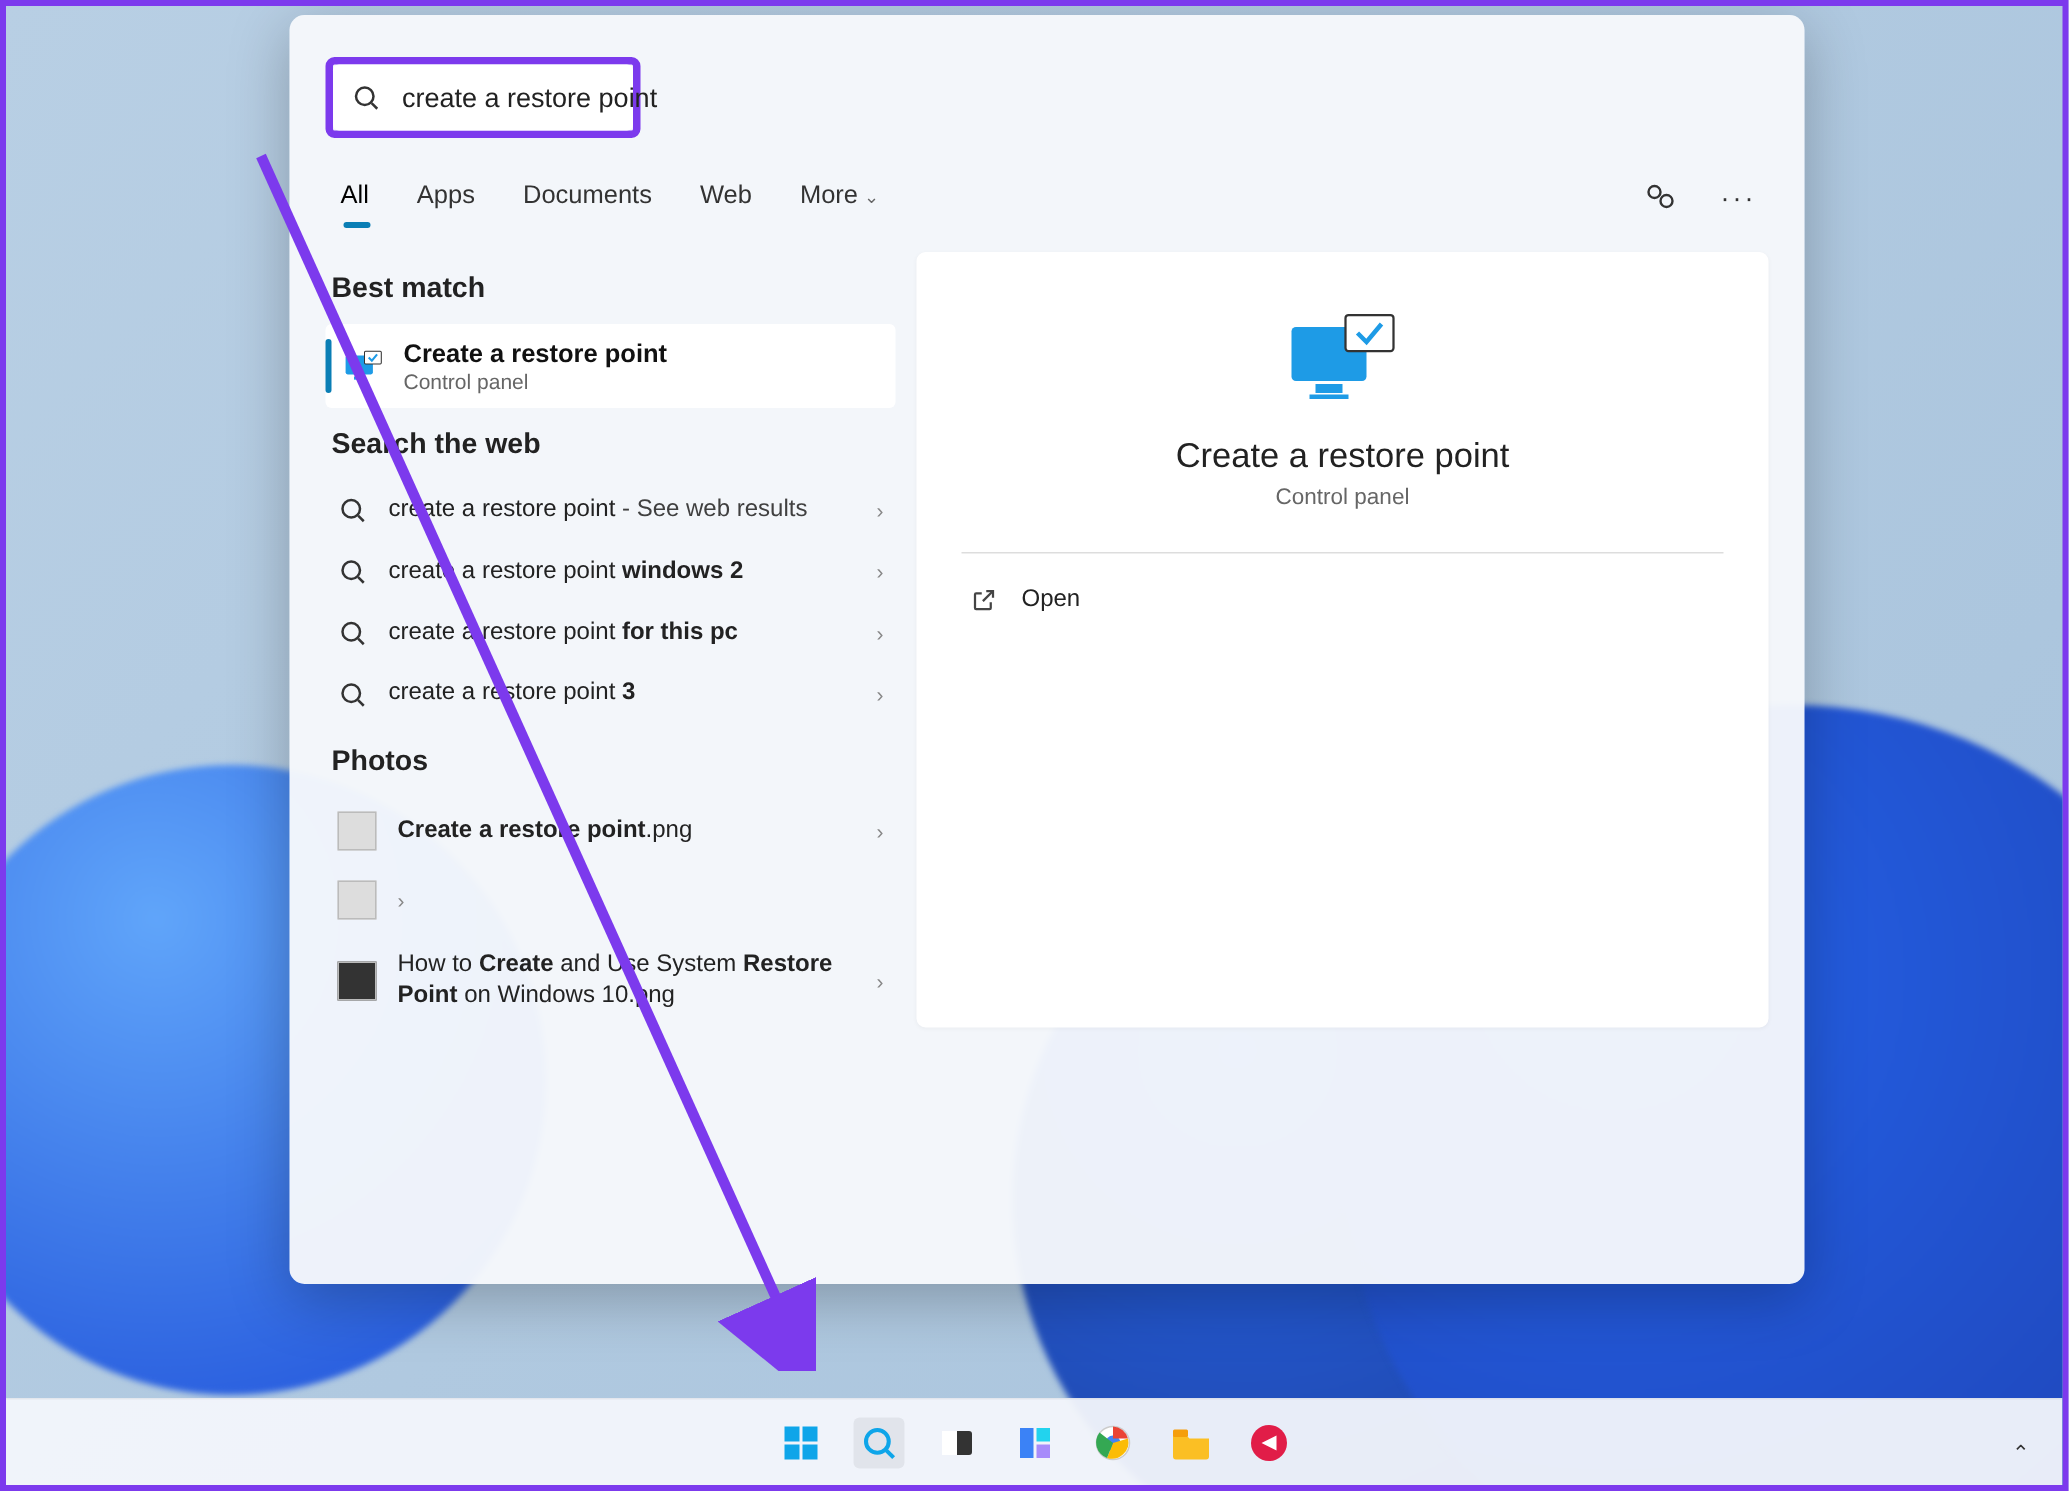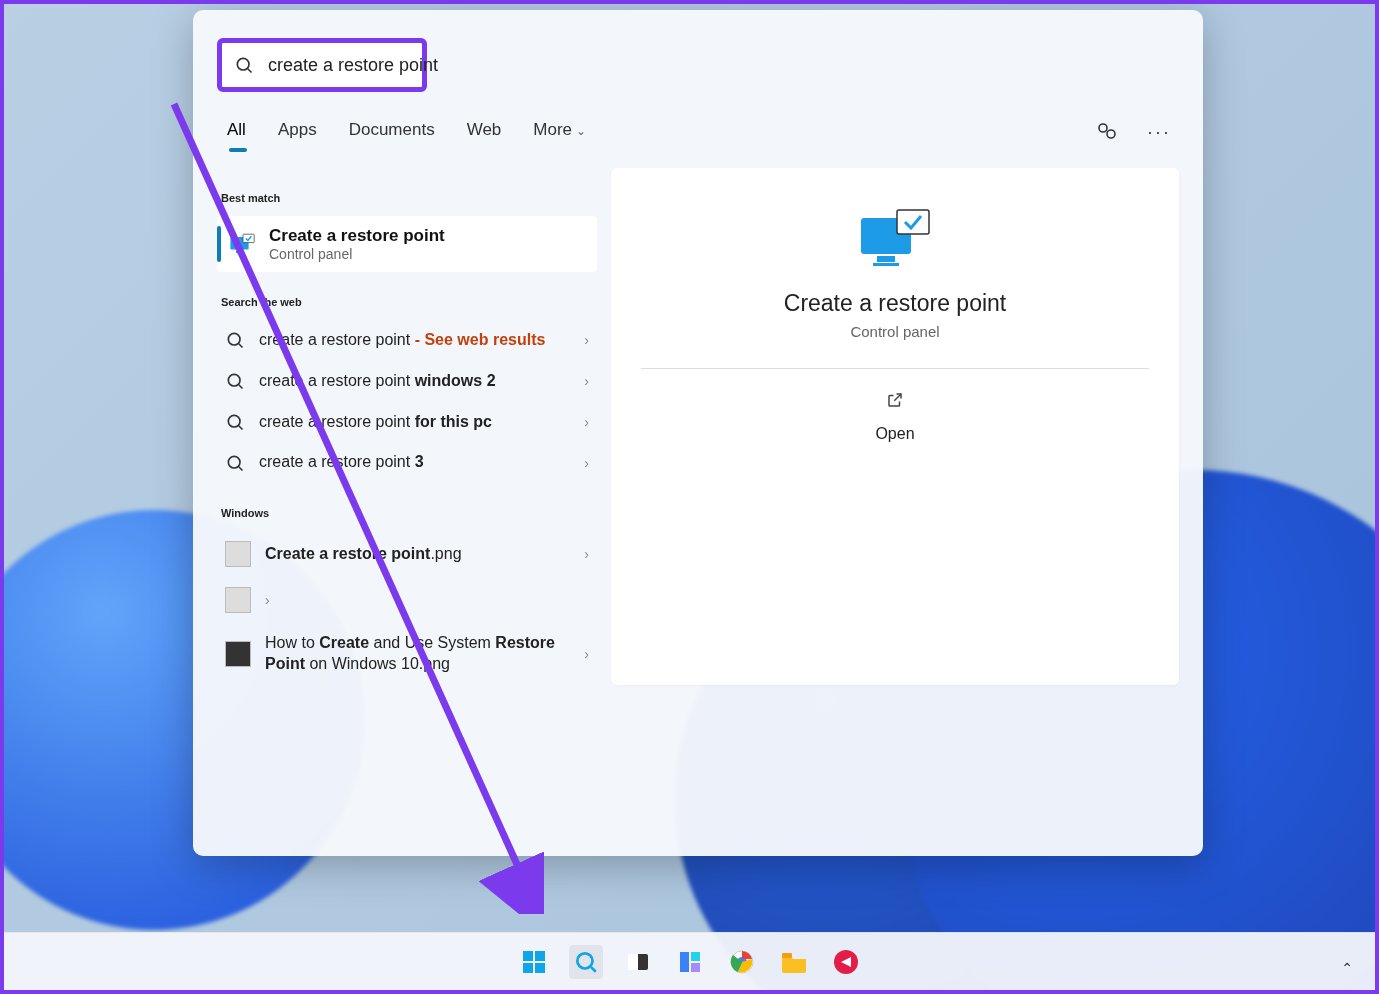--- a/index.html
+++ b/index.html
@@ -39,42 +39,42 @@
 .filter{ font-size:17px; color:#333; padding:6px 2px 10px 2px; cursor:pointer; position:relative;}
 .filter.active{ color:#000;}
 .filter.active::after{content:"";position:absolute;left:4px;bottom:-2px;width:18px;height:4px;background:#0a7eb5;border-radius:2px;}
 .filter .chev{font-size:12px;margin-left:4px;color:#666;}
 .spacer{flex:1;}
 .top-icon{width:24px;height:24px;cursor:pointer;color:#333;}
 .dots{font-size:18px;letter-spacing:2px;color:#333;cursor:pointer;}
 .content{display:flex;gap:14px;margin-top:18px;}
 .left-col{width:380px;}
 .right-col{flex:1;background:#fff;border-radius:6px;padding:38px 22px 22px 22px;box-shadow:0 1px 3px rgba(0,0,0,.04);}
-.section-h{font-size:11px;font-weight:600;color:#222;margin:24px 4px 12px 4px;}
+.section-h{font-size:19px;font-weight:600;color:#222;margin:14px 4px 12px 4px;}
 .best-item{
   background:#fff;border-radius:4px;padding:10px 12px 10px 12px;
   display:flex;align-items:center;gap:12px; position:relative;
 }
 .best-item::before{content:"";position:absolute;left:0;top:10px;bottom:10px;width:4px;background:#0a7eb5;border-radius:2px;}
 .monitor-icon{width:28px;height:24px;flex:none;}
 .best-title{font-size:17px;font-weight:600;color:#111;}
 .best-sub{font-size:14px;color:#666;}
 .result-item{display:flex;align-items:center;gap:14px;padding:10px 8px;cursor:pointer;border-radius:4px;}
 .result-icon{width:20px;height:20px;flex:none;color:#333;}
 .result-txt{flex:1;font-size:16px;color:#222;line-height:1.3;}
-.result-txt .sub{color:#c2410c;font-weight:bold;}
+.result-txt .sub{color:#404040;}
 .result-txt b{font-weight:600;}
 .chevr{color:#888;font-size:14px;}
 .thumb{width:26px;height:26px;background:#ddd;border:1px solid #bbb;flex:none;}
 .thumb.dark{background:#333;}
 .preview-icon{display:flex;justify-content:center;margin-bottom:18px;}
 .preview-title{font-size:23px;color:#222;text-align:center;margin-bottom:6px;}
 .preview-sub{font-size:15px;color:#666;text-align:center;margin-bottom:28px;}
 .divider{height:1px;background:#ddd;margin:0 8px 16px 8px;}
-.action-row{display:flex;align-items:center;gap:16px;padding:6px 14px;cursor:pointer;border-radius:4px;flex-direction:column;}
+.action-row{display:flex;align-items:center;gap:16px;padding:6px 14px;cursor:pointer;border-radius:4px;}
 .action-row svg{width:18px;height:18px;stroke:#444;}
 .action-row span{font-size:16px;color:#222;}
 
 .taskbar{position:absolute;left:0;right:0;bottom:0;height:58px;background:rgba(243,246,251,.95);display:flex;align-items:center;justify-content:center;gap:18px;border-top:1px solid rgba(0,0,0,.05);}
 .tb-icon{width:34px;height:34px;display:flex;align-items:center;justify-content:center;border-radius:4px;cursor:pointer;}
 .tb-icon.active{background:rgba(0,0,0,.06);}
 .tray{position:absolute;right:22px;bottom:14px;color:#333;font-size:14px;}
 
 .arrow{position:absolute;left:160px;top:90px;width:380px;height:820px;pointer-events:none;}
 </style>
@@ -156,21 +156,21 @@
       </div>
       <div class="result-item">
         <svg class="result-icon" viewBox="0 0 24 24" fill="none" stroke="#333" stroke-width="2">
             <circle cx="11" cy="11" r="7"></circle>
             <line x1="21" y1="21" x2="16.5" y2="16.5"></line>
           </svg>
         <div class="result-txt"><span>create a restore point </span><b>3</b></div>
         <span class="chevr">›</span>
       </div>
 
-      <div class="section-h">Windows</div>
+      <div class="section-h">Photos</div>
       <div class="result-item">
         <div class="thumb"></div>
         <div class="result-txt"><b>Create a restore point</b><span>.png</span></div>
         <span class="chevr">›</span>
       </div>
       <div class="result-item">
         <div class="thumb"></div>
         <span class="chevr">›</span>
       </div>
       <div class="result-item">

